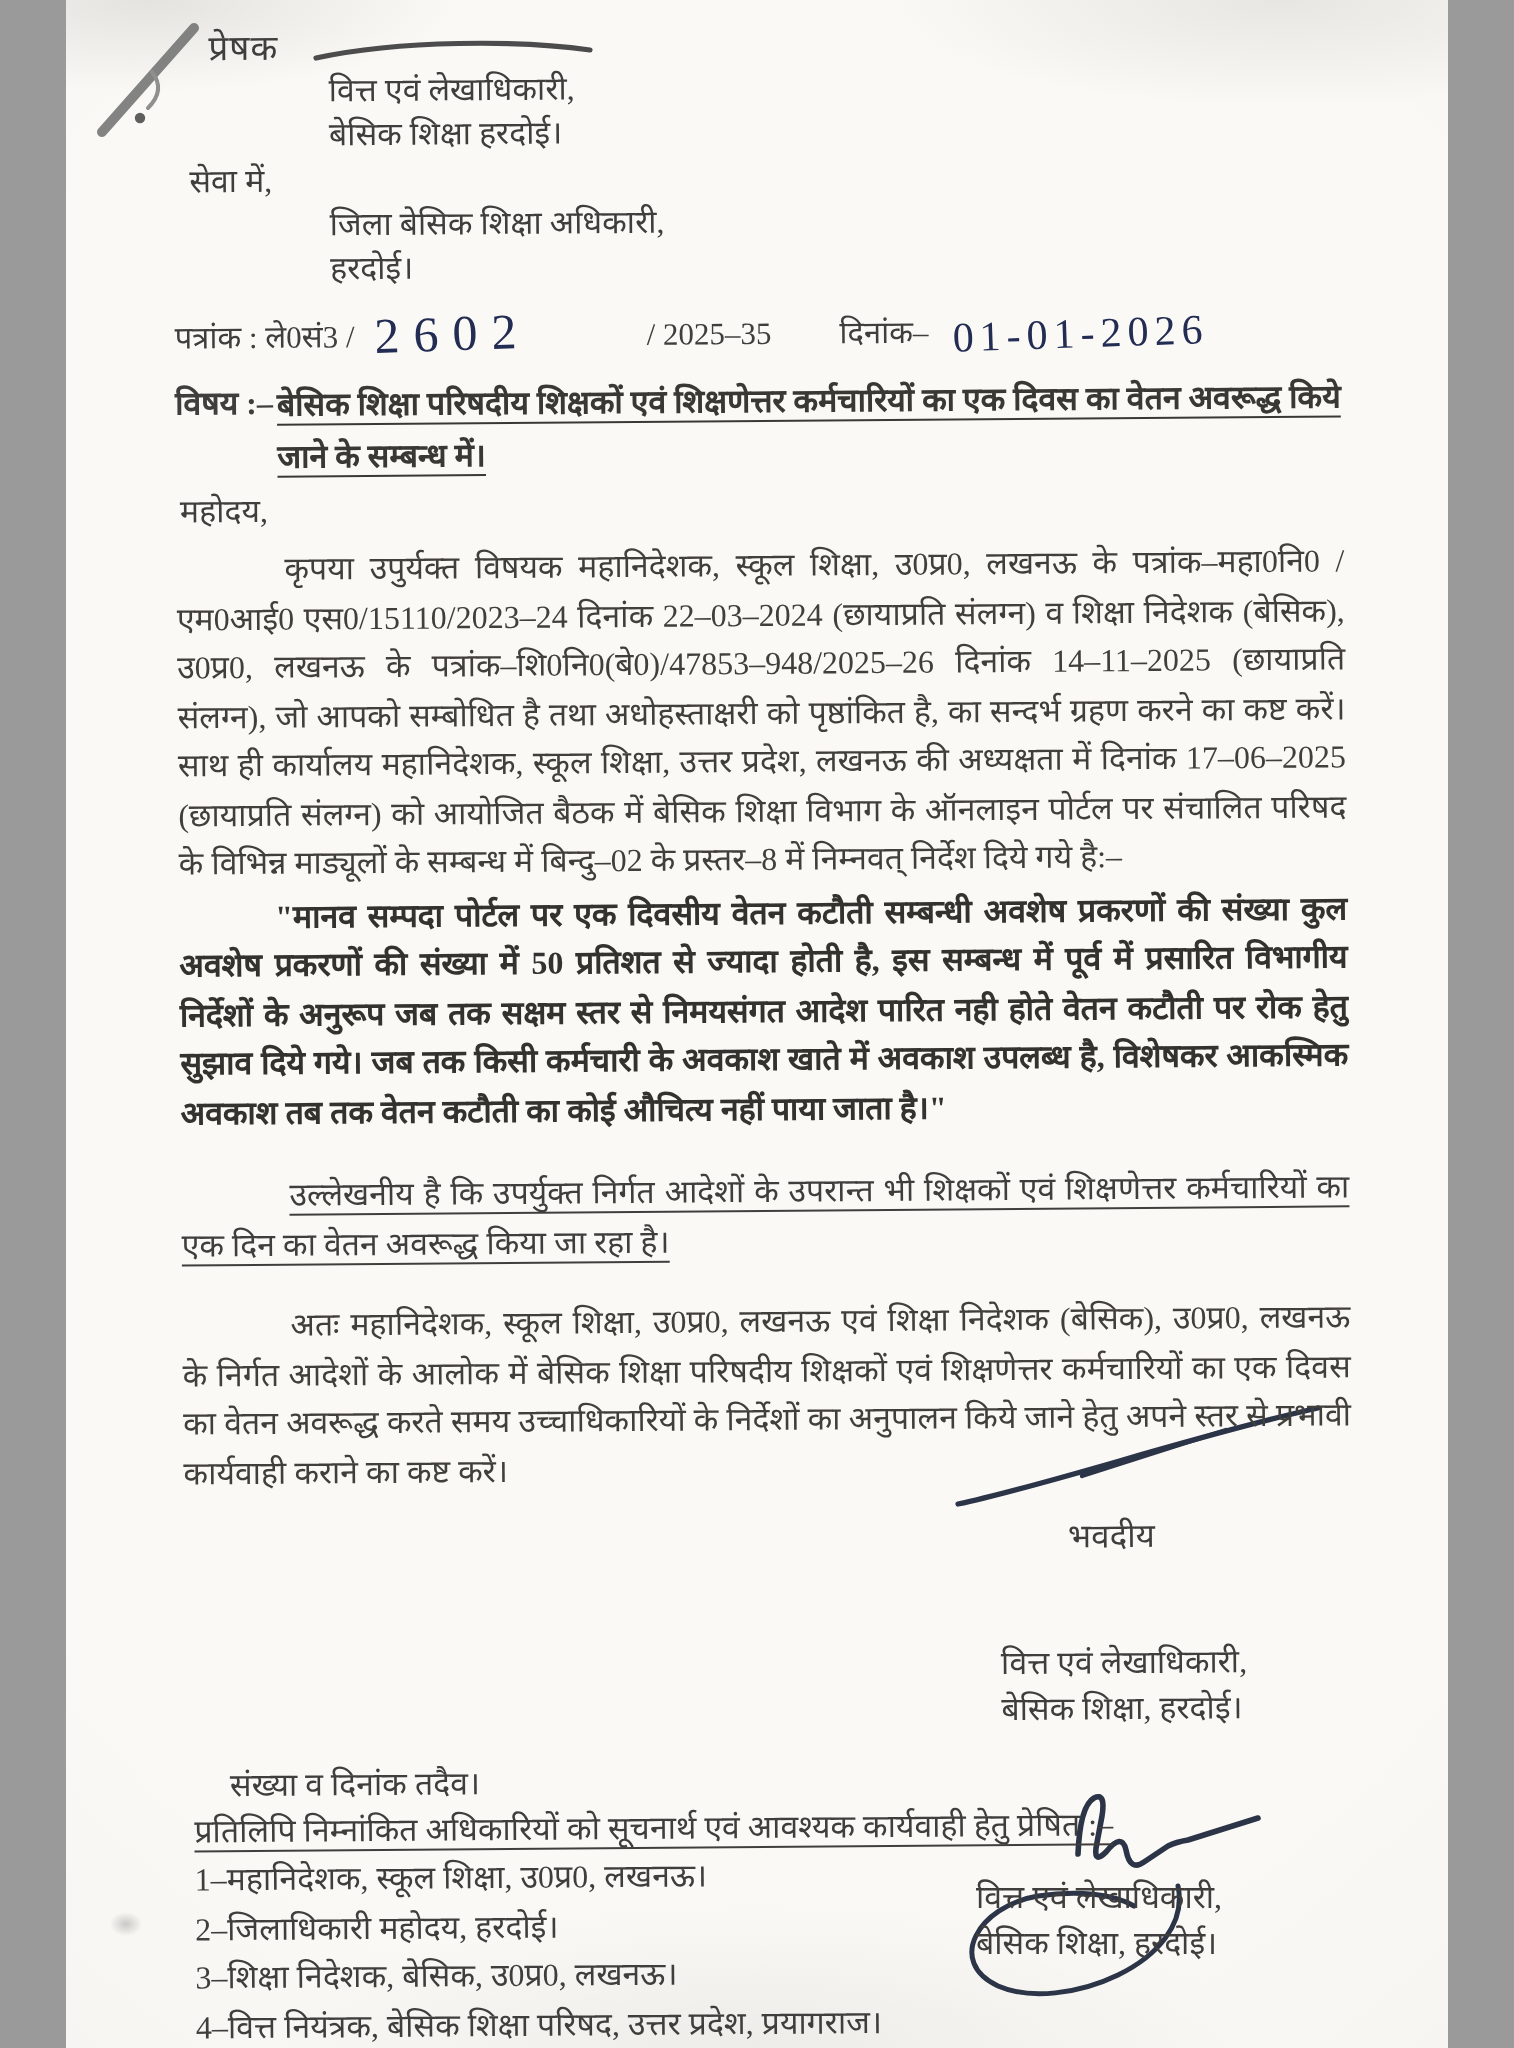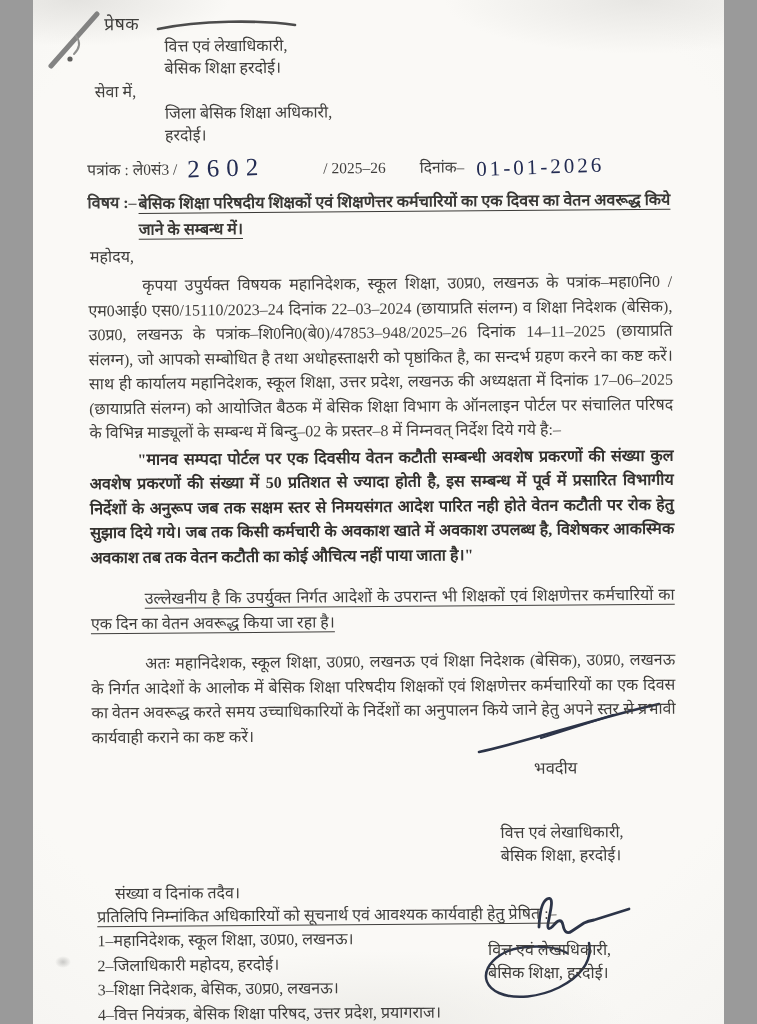--- a/index.html
+++ b/index.html
@@ -111,21 +111,21 @@
 
     <div class="to-label">सेवा में,</div>
     <div class="addr-block">
       <div>जिला बेसिक शिक्षा अधिकारी,</div>
       <div>हरदोई।</div>
     </div>
 
     <div class="ref-line">
       <span class="printed">पत्रांक : ले0सं3 /</span>
       <span class="hand hand-no">2602</span>
-      <span class="printed ref-gap1">/ 2025–26</span>
+      <span class="printed ref-gap1">/ 2025–35</span>
       <span class="printed ref-gap2">दिनांक–</span>
       <span class="hand hand-date">01-01-2026</span>
     </div>
 
     <div class="subject">
       <span class="subject-label">विषय :–</span>
       <span class="subject-text">बेसिक शिक्षा परिषदीय शिक्षकों एवं शिक्षणेत्तर कर्मचारियों का एक दिवस का वेतन अवरूद्ध किये जाने के सम्बन्ध में।</span>
     </div>
 
     <div class="salutation">महोदय,</div>

